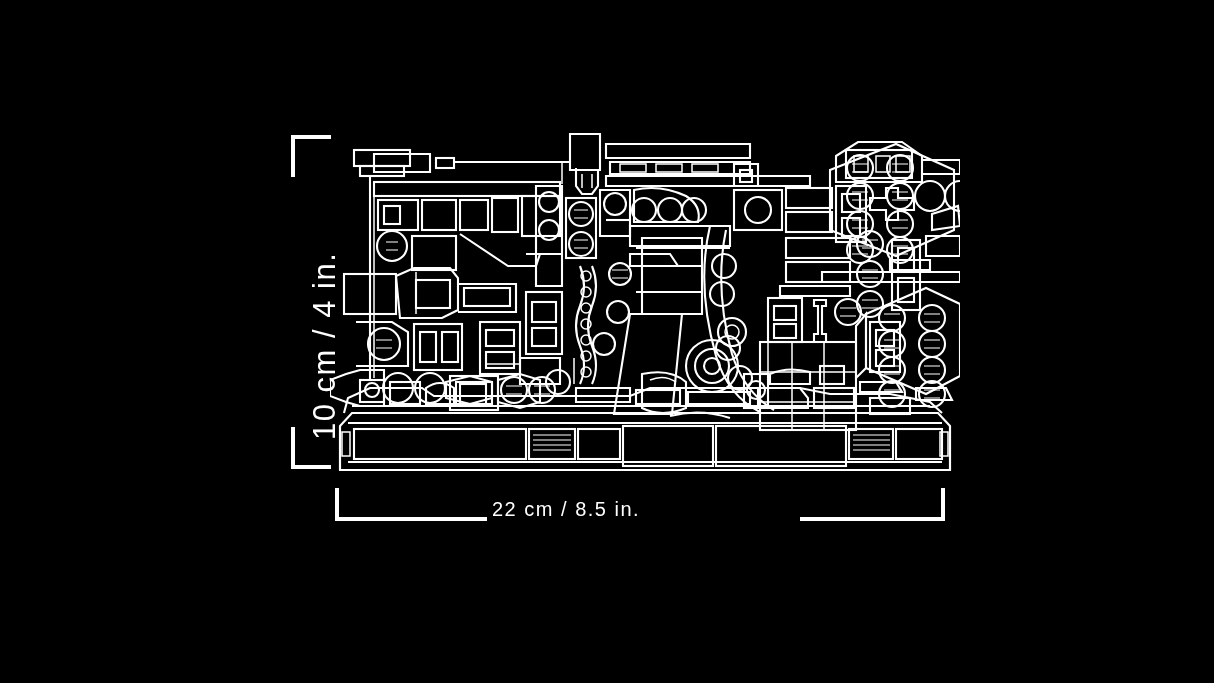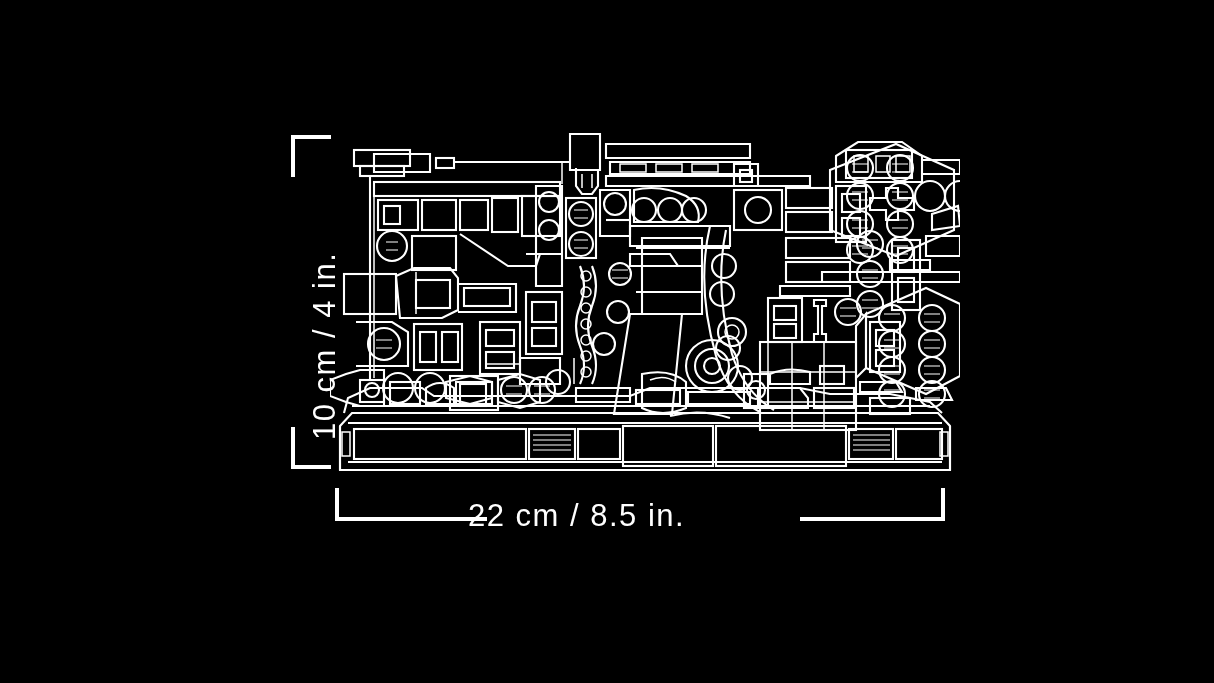--- a/index.html
+++ b/index.html
@@ -18,22 +18,22 @@
     letter-spacing:1.5px;
     -webkit-font-smoothing:antialiased;
   }
   #v-label{
     left:0;top:0;
     font-size:31px;
     transform-origin:0 0;
     transform:translate(307px,440px) rotate(-90deg);
   }
   #h-label{
-    left:468px;top:498px;
-    font-size:31px;
+    left:492px;top:498px;
+    font-size:20px;
   }
 
   
   .rule{position:absolute;background:#ffffff;}
 
   
   #vb-top-arm   {left:291px;top:135px;width:40px;height:4px;}
   #vb-bot-arm   {left:291px;top:465px;width:40px;height:4px;}
   #vb-stem-up   {left:291px;top:135px;width:4px;height:42px;}
   #vb-stem-dn   {left:291px;top:427px;width:4px;height:42px;}

